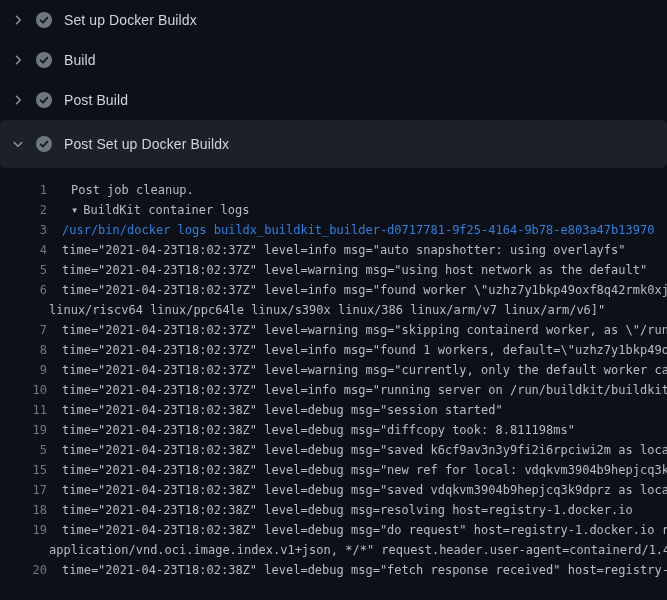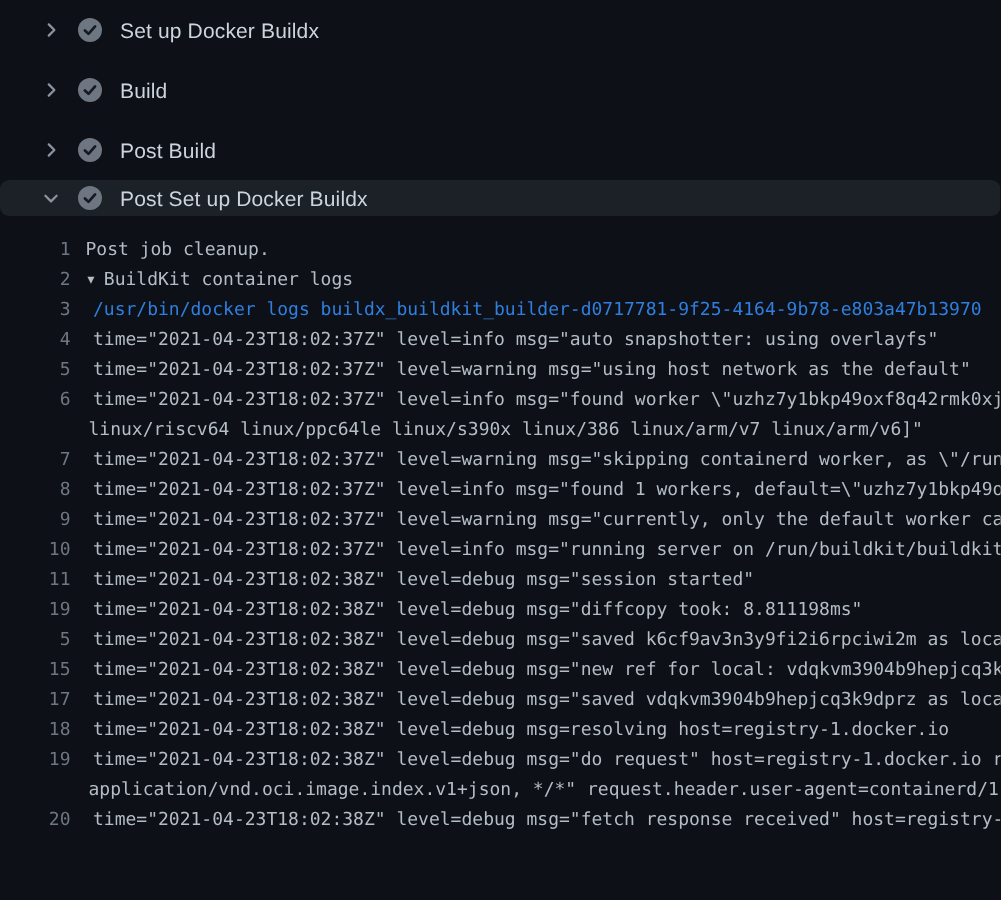--- a/index.html
+++ b/index.html
@@ -5,34 +5,34 @@
   :root{
     --bg:#0d1117; --panel:#1c2128; --title:#ccd4dc; --muted:#8b949e;
     --circle:#6e7781; --tick:#161b22; --num:#6e7781; --logtext:#b4bcc4; --cmd:#2f7fe0;
   }
   *{box-sizing:border-box}
   body{margin:0;background:var(--bg)}
   .app{position:relative;width:667px;height:600px;background:var(--bg);
        overflow:hidden;font-family:"Liberation Sans",sans-serif}
   
   .steps{width:100%}
-  .step{display:flex;align-items:center;height:40px;padding-left:28px;cursor:pointer}
-  .step.expanded{height:24px;background:var(--panel);border-radius:6px}
+  .step{display:flex;align-items:center;height:40px;padding-left:12px;cursor:pointer}
+  .step.expanded{height:48px;background:var(--panel);border-radius:6px}
   .chev{width:24px;flex:none;display:flex;align-items:center}
   .checkwrap{width:16px;height:16px;flex:none;display:flex;align-items:center;justify-content:center}
   .step-title{margin-left:12px;color:var(--title);font-size:14px;font-weight:500;letter-spacing:.1px}
   
   .log{padding-top:12px;font-family:"DejaVu Sans Mono","Liberation Mono",monospace;
        font-size:12px;color:var(--logtext)}
   .row{display:flex;height:20px;line-height:20px;white-space:pre}
   .ln{width:47px;flex:none;text-align:right;color:var(--num);cursor:pointer}
   .lt{flex:none}
-  .k-top,.k-group{margin-left:10px}
+  .k-top,.k-group{margin-left:24px}
   .k-child{margin-left:15px}
-  .k-wrap{margin-left:12px}
+  .k-wrap{margin-left:2px}
   .k-command{margin-left:15px;color:var(--cmd);font-weight:normal}
   .marker{display:inline-block;margin-right:5px;cursor:pointer;color:var(--logtext)}
 </style>
 </head>
 <body>
 
 <div class="app">
   <div class="steps">
 
     <div class="step">

